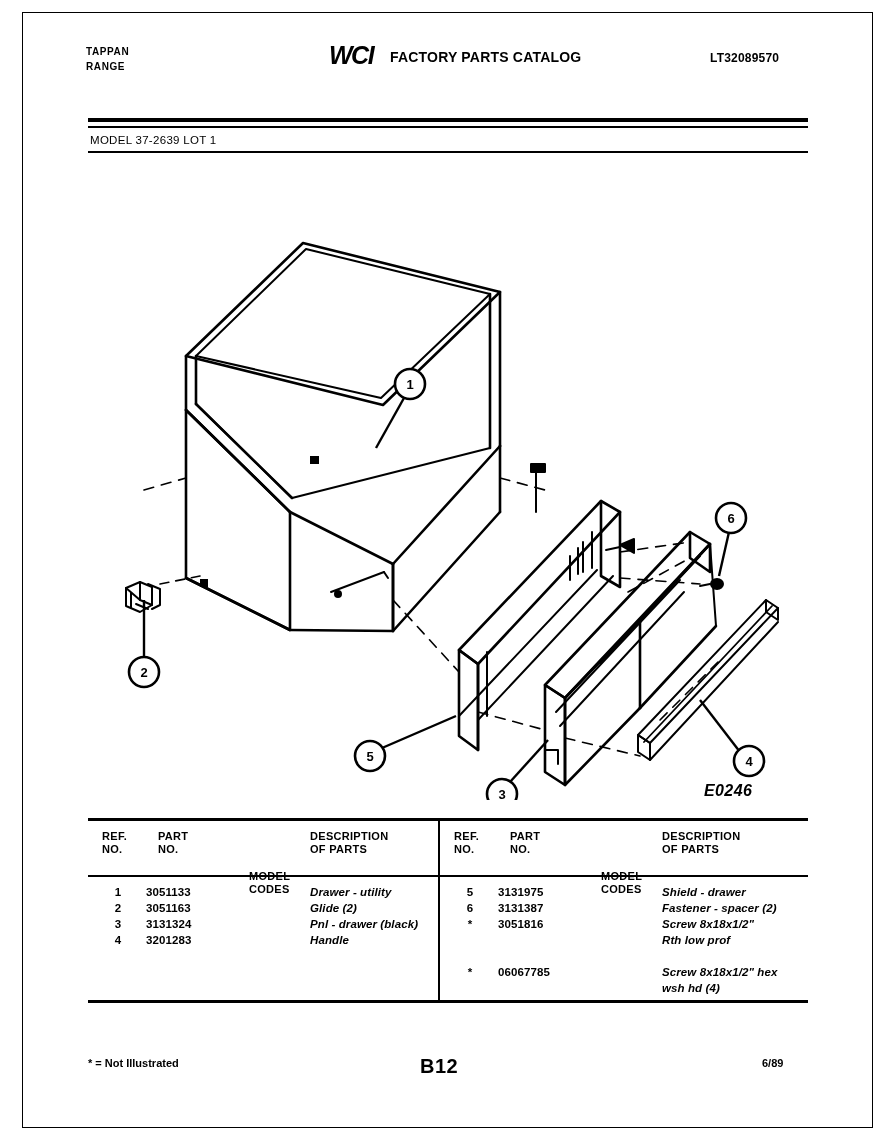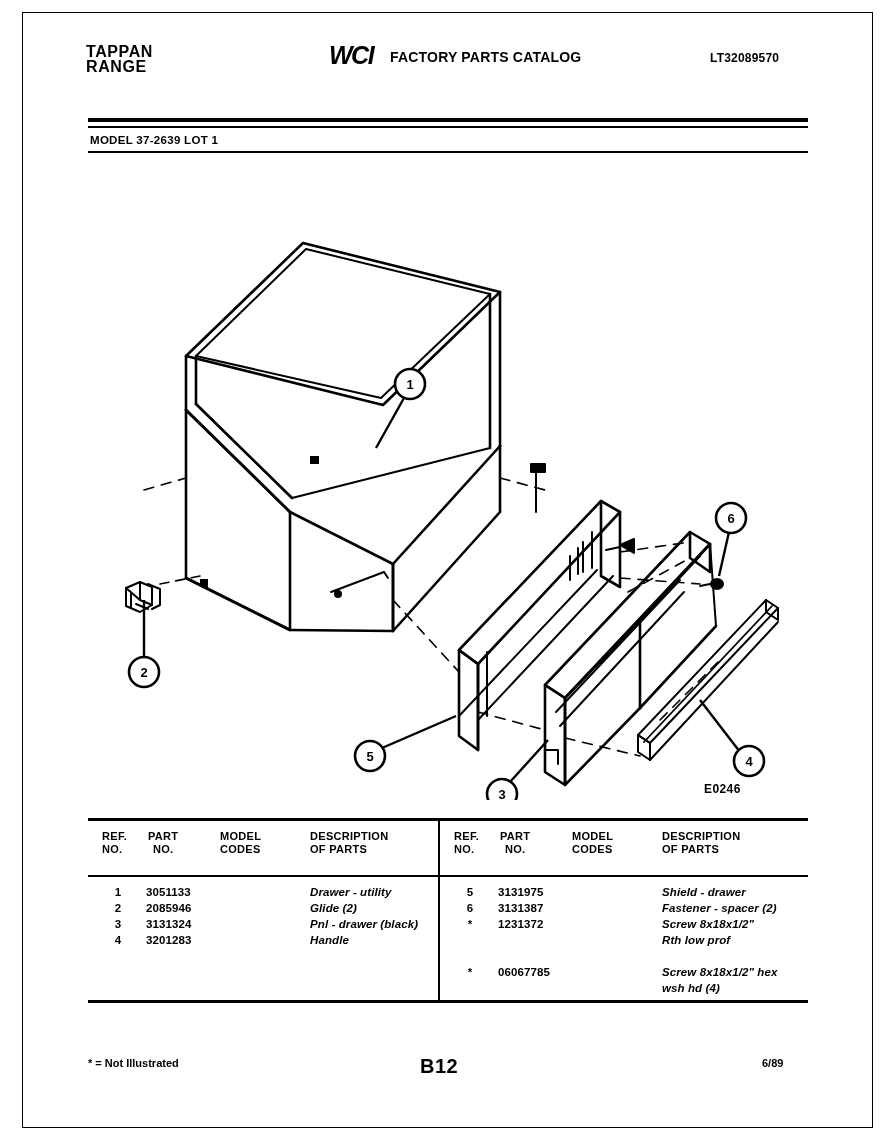--- a/index.html
+++ b/index.html
@@ -33,21 +33,21 @@
     left: 0;
     top: 0;
     width: 896px;
     height: 120px;
   }
   .brand {
     position: absolute;
     left: 86px;
     top: 44px;
     font-weight: bold;
-    font-size: 16px;
+    font-size: 10px;
     letter-spacing: 0.6px;
     line-height: 15px;
   }
   .wci-logo {
     position: absolute;
     left: 329px;
     top: 43px;
     font-weight: bold;
     font-style: italic;
     font-size: 25px;
@@ -80,38 +80,39 @@
   }
   .rule-thin {
     position: absolute;
     background: #000;
     height: 2px;
   }
   .model-line {
     position: absolute;
     left: 90px;
     top: 134px;
-    font-weight: bold;
+    font-weight: normal;
     font-size: 11.5px;
     letter-spacing: 0.3px;
   }
   .diagram {
     position: absolute;
     left: 0;
     top: 160px;
     width: 896px;
     height: 640px;
   }
   .drawing-code {
     position: absolute;
     left: 704px;
     top: 782px;
     font-weight: bold;
-    font-size: 12px;
+    font-size: 16px;
     letter-spacing: 0.4px;
+    font-style: italic;
   }
   
   .table-area {
     position: absolute;
     left: 88px;
     top: 818px;
     width: 720px;
     height: 200px;
   }
   .tbl-rule-top {
@@ -156,22 +157,22 @@
   .half.right { left: 352px; }
   .col-head {
     position: absolute;
     top: 12px;
     font-weight: bold;
     font-size: 11px;
     line-height: 13px;
     letter-spacing: 0.3px;
   }
   .ch-ref  { left: 14px; }
-  .ch-part { left: 60px; text-align: center; }
-  .ch-model{ left: 132px; }
+  .ch-part { left: 70px; }
+  .ch-model{ left: 161px; margin-top: 40px; }
   .ch-desc { left: 222px; }
   .rows {
     position: absolute;
     left: 0;
     top: 68px;
     width: 350px;
   }
   .prow {
     position: relative;
     height: 16px;
@@ -448,21 +449,21 @@
       </div>
       <div class="rows" id="rows-left">
           <div class="prow">
             <span class="c-ref">1</span>
             <span class="c-part">3051133</span>
             <span class="c-model"></span>
             <span class="c-desc">Drawer - utility</span>
           </div>
           <div class="prow">
             <span class="c-ref">2</span>
-            <span class="c-part">2085946</span>
+            <span class="c-part">3051163</span>
             <span class="c-model"></span>
             <span class="c-desc">Glide (2)</span>
           </div>
           <div class="prow">
             <span class="c-ref">3</span>
             <span class="c-part">3131324</span>
             <span class="c-model"></span>
             <span class="c-desc">Pnl - drawer (black)</span>
           </div>
           <div class="prow">
@@ -499,21 +500,21 @@
             <span class="c-desc">Shield - drawer</span>
           </div>
           <div class="prow">
             <span class="c-ref">6</span>
             <span class="c-part">3131387</span>
             <span class="c-model"></span>
             <span class="c-desc">Fastener - spacer (2)</span>
           </div>
           <div class="prow">
             <span class="c-ref">*</span>
-            <span class="c-part">1231372</span>
+            <span class="c-part">3051816</span>
             <span class="c-model"></span>
             <span class="c-desc">Screw 8x18x1/2"</span>
           </div>
           <div class="prow">
             <span class="c-ref"></span>
             <span class="c-part"></span>
             <span class="c-model"></span>
             <span class="c-desc">Rth low prof</span>
           </div>
           <div class="prow">

